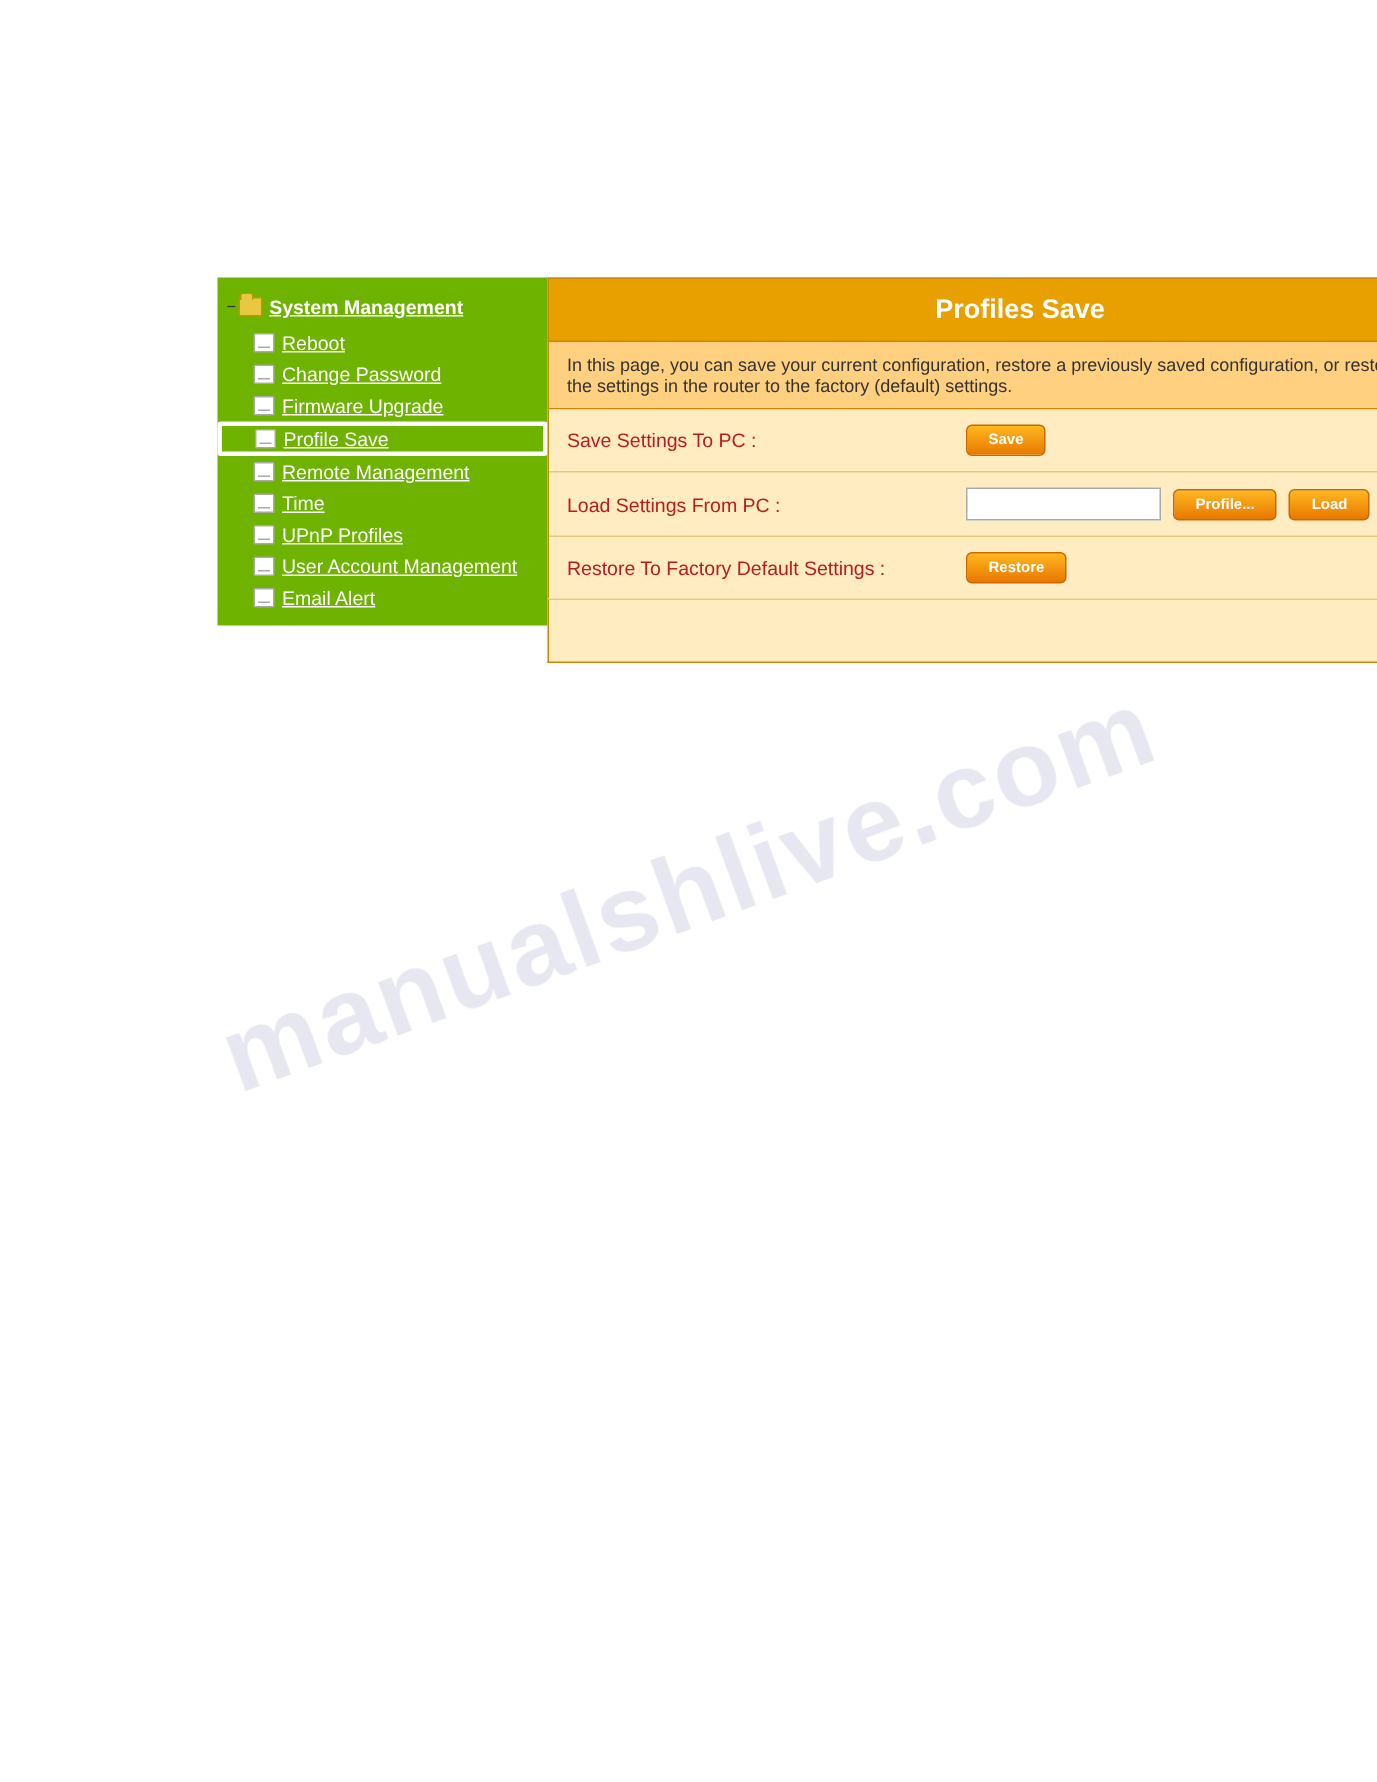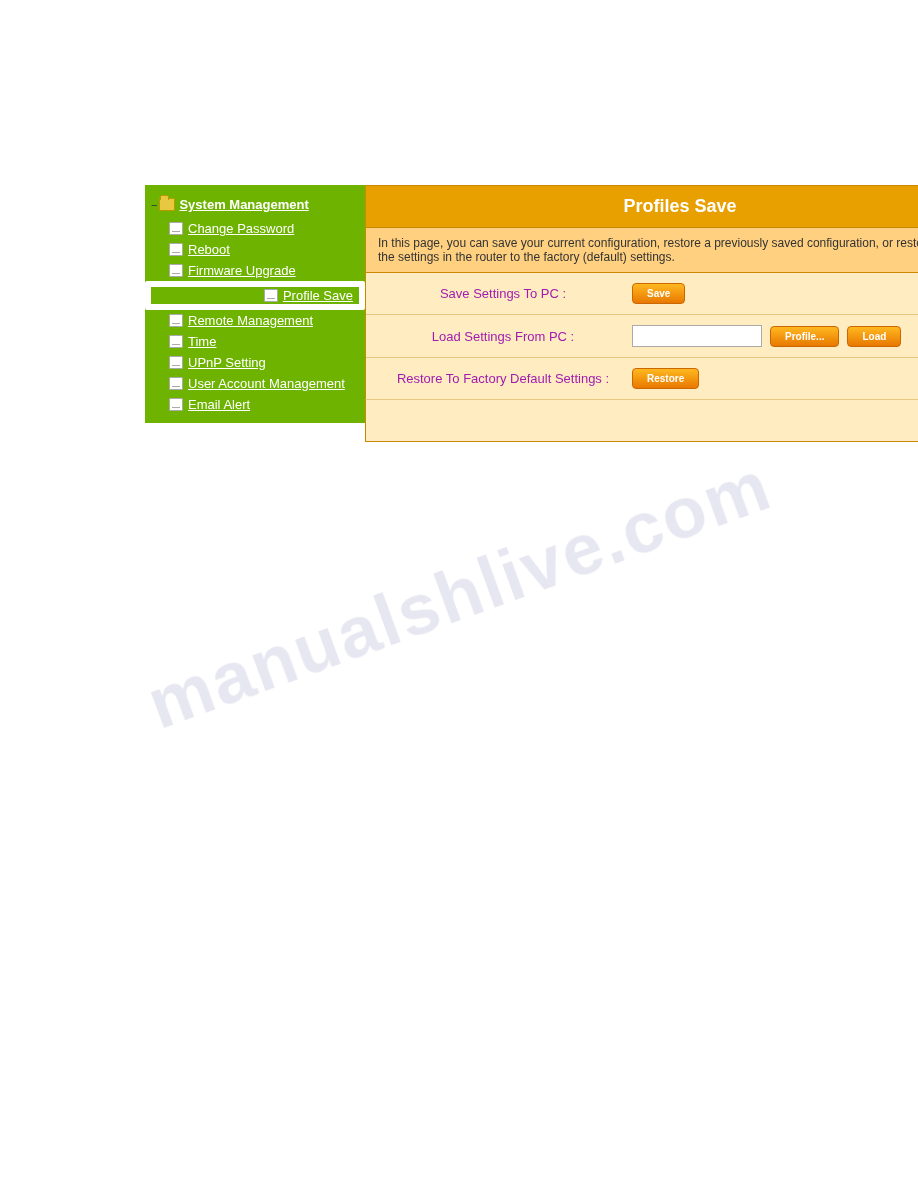--- a/index.html
+++ b/index.html
@@ -103,24 +103,23 @@
       background: #aaa;
     }
 
     .sidebar-item-link {
       color: #fff;
       font-size: 13px;
       text-decoration: underline;
     }
 
     .sidebar-item.profile-save-item {
-      border: 6px solid #ffffff;
-      padding: 1px 6px 1px 22px;
+      border: 3px solid #ffffff;
+      padding: 1px 20px 1px 22px;
       border-radius: 2px;
-      justify-content: flex-end;
     }
 
     
     .main-content {
       width: 630px;
       margin-top: 0;
     }
 
     .content-header {
       background: #e8a000;
@@ -152,25 +151,25 @@
     }
 
     .form-row {
       display: flex;
       align-items: center;
       padding: 10px 12px;
       border-bottom: 1px solid #e8c880;
     }
 
     .form-label {
-      text-align: center;
+      text-align: left;
       width: 250px;
-      margin-right: 4px;
+      margin-right: 16px;
       font-size: 13px;
-      color: #a21caf;
+      color: #b91c1c;
     }
 
     .form-controls {
       display: flex;
       align-items: center;
       gap: 8px;
     }
 
     .btn-orange {
       background: linear-gradient(to bottom, #ffb820, #e87800);
@@ -231,45 +230,45 @@
 
     <div class="sidebar">
       <div class="sidebar-title-row">
         <span class="sidebar-collapse-icon">−</span>
         <span class="sidebar-folder-icon"></span>
         <span class="sidebar-title-link">System Management</span>
       </div>
 
       <div class="sidebar-item">
         <span class="sidebar-item-icon"></span>
+        <span class="sidebar-item-link">Reboot</span>
+      </div>
+      <div class="sidebar-item">
+        <span class="sidebar-item-icon"></span>
         <span class="sidebar-item-link">Change Password</span>
       </div>
       <div class="sidebar-item">
         <span class="sidebar-item-icon"></span>
-        <span class="sidebar-item-link">Reboot</span>
-      </div>
-      <div class="sidebar-item">
-        <span class="sidebar-item-icon"></span>
         <span class="sidebar-item-link">Firmware Upgrade</span>
       </div>
       <div class="sidebar-item profile-save-item">
         <span class="sidebar-item-icon"></span>
         <span class="sidebar-item-link">Profile Save</span>
       </div>
       <div class="sidebar-item">
         <span class="sidebar-item-icon"></span>
         <span class="sidebar-item-link">Remote Management</span>
       </div>
       <div class="sidebar-item">
         <span class="sidebar-item-icon"></span>
         <span class="sidebar-item-link">Time</span>
       </div>
       <div class="sidebar-item">
         <span class="sidebar-item-icon"></span>
-        <span class="sidebar-item-link">UPnP Setting</span>
+        <span class="sidebar-item-link">UPnP Profiles</span>
       </div>
       <div class="sidebar-item">
         <span class="sidebar-item-icon"></span>
         <span class="sidebar-item-link">User Account Management</span>
       </div>
       <div class="sidebar-item">
         <span class="sidebar-item-icon"></span>
         <span class="sidebar-item-link">Email Alert</span>
       </div>
     </div>

